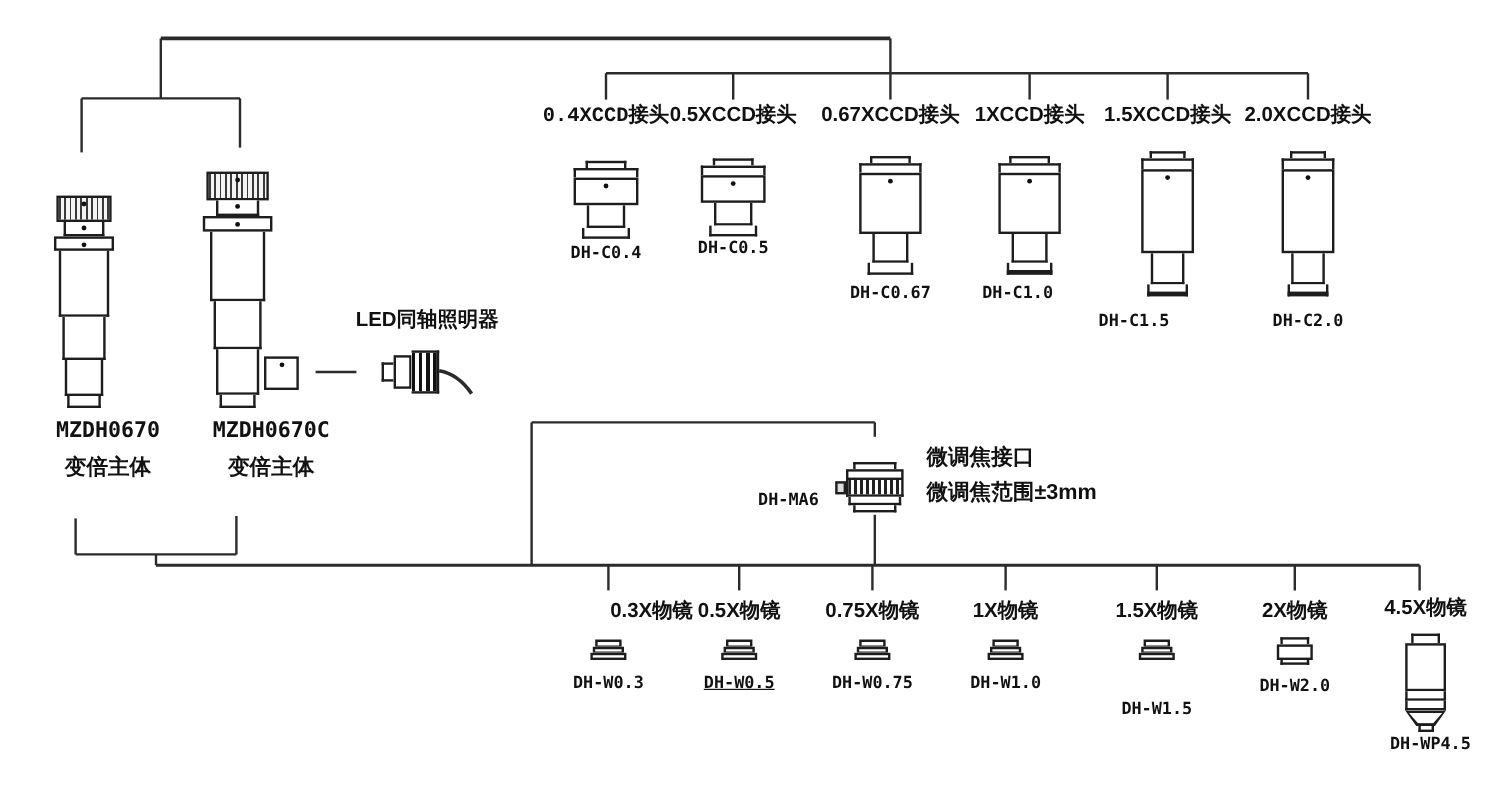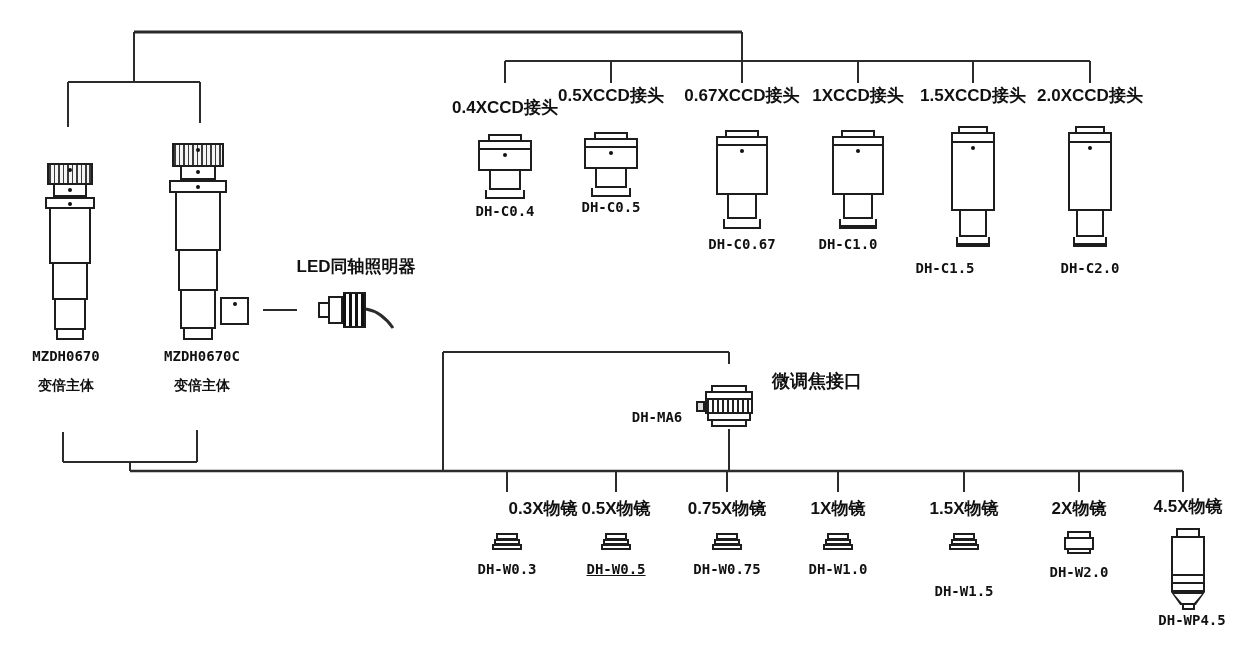--- a/index.html
+++ b/index.html
@@ -4,21 +4,21 @@
 <style>
   html,body{margin:0;padding:0;background:#ffffff;}
   #canvas{
     position:relative;width:1259px;height:656px;background:#fff;overflow:hidden;
     font-family:"Liberation Sans","DejaVu Sans",sans-serif;color:#111;
   }
   svg.wires{position:absolute;left:0;top:0;z-index:1;}
   .lbl{position:absolute;z-index:3;white-space:nowrap;transform:translateX(-50%);
        font-size:17px;font-weight:bold;letter-spacing:0px;color:#111;}
   .model{font-family:"DejaVu Sans Mono","Liberation Mono",monospace;font-weight:bold;font-size:14px;}
-  .big{font-size:14px;}
+  .big{font-size:18px;margin-left:24px;}
   .note{transform:none;font-size:18px;}
   
   .dev{position:absolute;z-index:2;display:flex;flex-direction:column;align-items:center;transform:translateX(-50%);}
   .dev div{box-sizing:border-box;border:2px solid #1d1d1d;background:#fff;}
   .cap1{border-bottom:none!important;}
   .cap2{border-bottom:none!important;}
   .hasdot{position:relative;}
   .hasdot::after{content:"";position:absolute;left:50%;top:3px;width:4px;height:4px;margin-left:-2px;border-radius:50%;background:#111;}
   .tube{border-top:none!important;}
   .darkfoot{border-bottom-width:4px!important;}
@@ -138,21 +138,21 @@
   <div class="lbl model big" style="left:202px;top:348px;">MZDH0670C</div>
   <div class="lbl big" style="left:202px;top:377px;">变倍主体</div>
 
   <div class="lbl" style="left:356px;top:255px;">LED同轴照明器</div>
   <div class="led" style="left:318px;top:292px;">
     <div class="plug"></div>
       <div class="bodyp"></div>
       <div class="fins"></div>
   </div>
 
-  <div class="lbl" style="left:505px;top:96px;">0.4XCCD接头</div>
+  <div class="lbl" style="left:505px;top:84px;font-family:Liberation Mono, monospace;">0.4XCCD接头</div>
   <div class="lbl" style="left:611px;top:84px;">0.5XCCD接头</div>
   <div class="lbl" style="left:742px;top:84px;">0.67XCCD接头</div>
   <div class="lbl" style="left:858px;top:84px;">1XCCD接头</div>
   <div class="lbl" style="left:973px;top:84px;">1.5XCCD接头</div>
   <div class="lbl" style="left:1090px;top:84px;">2.0XCCD接头</div>
 
   <div class="dev adp-s" style="left:505px;top:134px;">
     <div class="cap1"></div>
       <div class="cap2"></div>
       <div class="body hasdot"></div>
@@ -207,20 +207,21 @@
     <div class="screw"></div>
     <div class="stack">
       <div class="tp"></div>
         <div class="up"></div>
         <div class="mid"></div>
         <div class="lo"></div>
         <div class="bp"></div>
     </div>
   </div>
   <div class="lbl note" style="left:772px;top:369px;">微调焦接口</div>
+  <div class="lbl note" style="left:772px;top:398px;">微调焦范围±3mm</div>
 
   <div class="lbl" style="left:507px;top:497px;margin-left:36px;">0.3X物镜</div>
   <div class="lbl" style="left:616px;top:497px;">0.5X物镜</div>
   <div class="lbl" style="left:727px;top:497px;">0.75X物镜</div>
   <div class="lbl" style="left:838px;top:497px;">1X物镜</div>
   <div class="lbl" style="left:964px;top:497px;">1.5X物镜</div>
   <div class="lbl" style="left:1079px;top:497px;">2X物镜</div>
   <div class="lbl" style="left:1188px;top:495px;">4.5X物镜</div>
 
   <div class="dev flat" style="left:507px;top:533px;">

